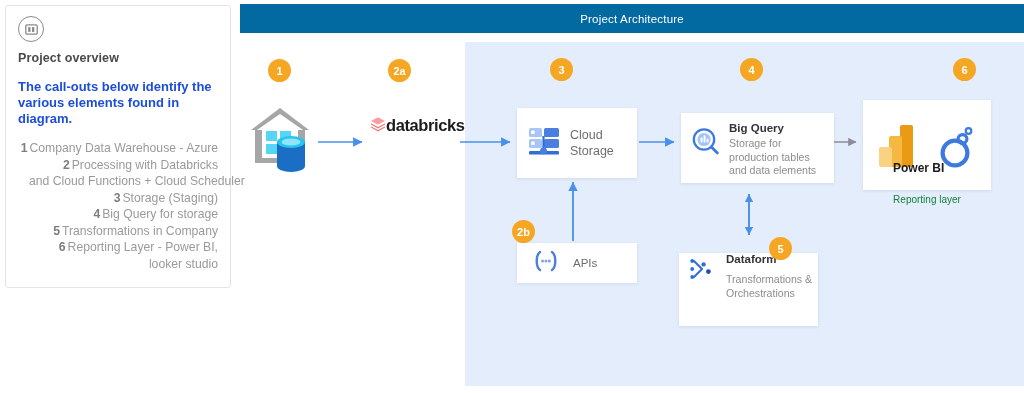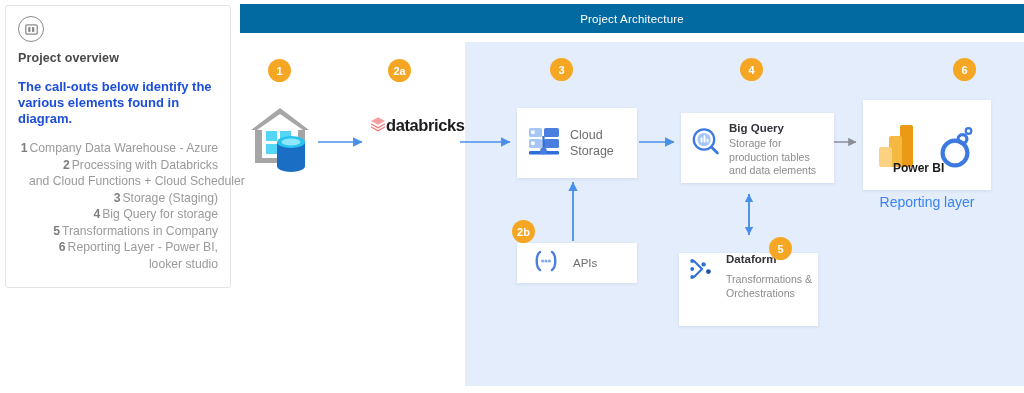--- a/index.html
+++ b/index.html
@@ -87,21 +87,21 @@
   #databricks {
     position:absolute; left: 370px; top: 116px;
     display:flex; align-items:flex-start; gap:0;
   }
   #databricks-text {
     font-size: 16.5px; font-weight: bold; color: #1b1b1f; letter-spacing: -0.4px;
   }
 
   #reporting-caption {
     position: absolute; left: 863px; top: 194px; width: 128px;
-    text-align: center; font-size: 14px; color: #3b82f6;
+    text-align: center; font-size: 10px; color: #15803d;
   }
   #powerbi-label {
     position:absolute; font-size: 12px; font-weight:bold; color:#1b1b1b;
     left: 893px; top: 161px;
   }
 </style>
 </head>
 <body>
 
 <div id="root">

